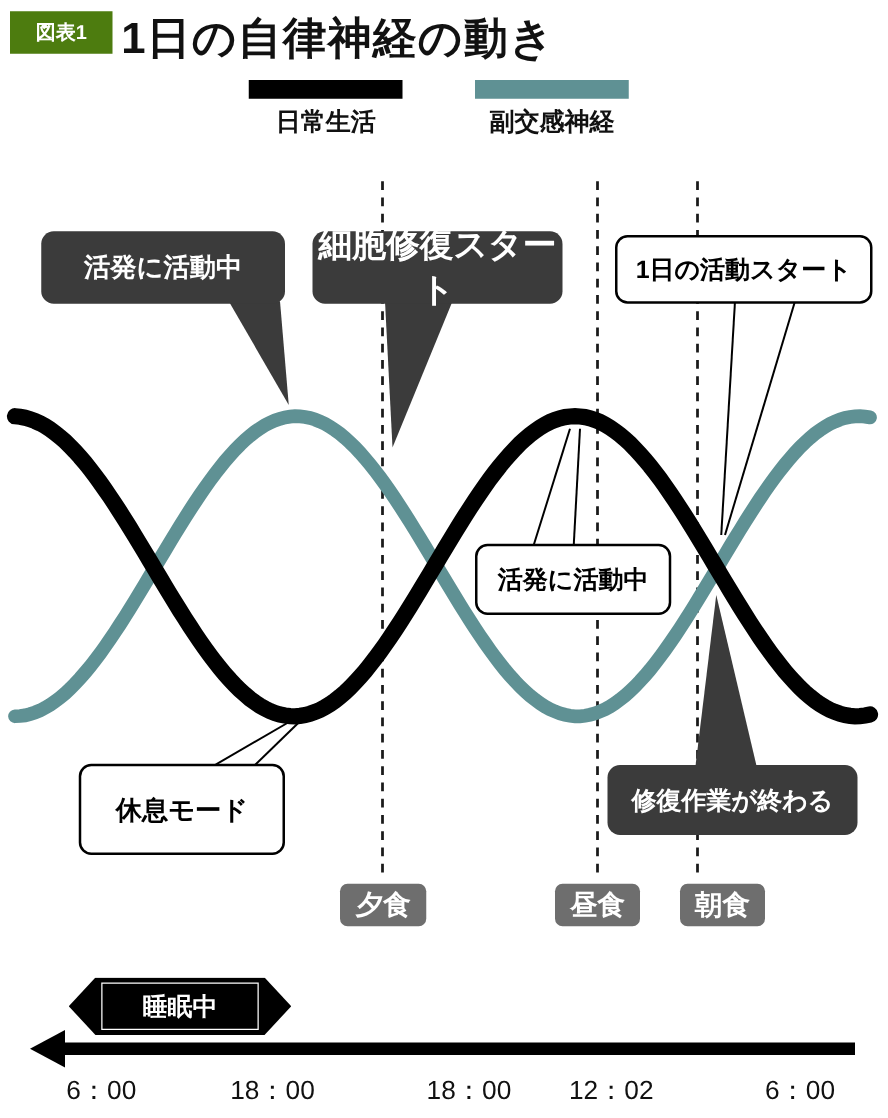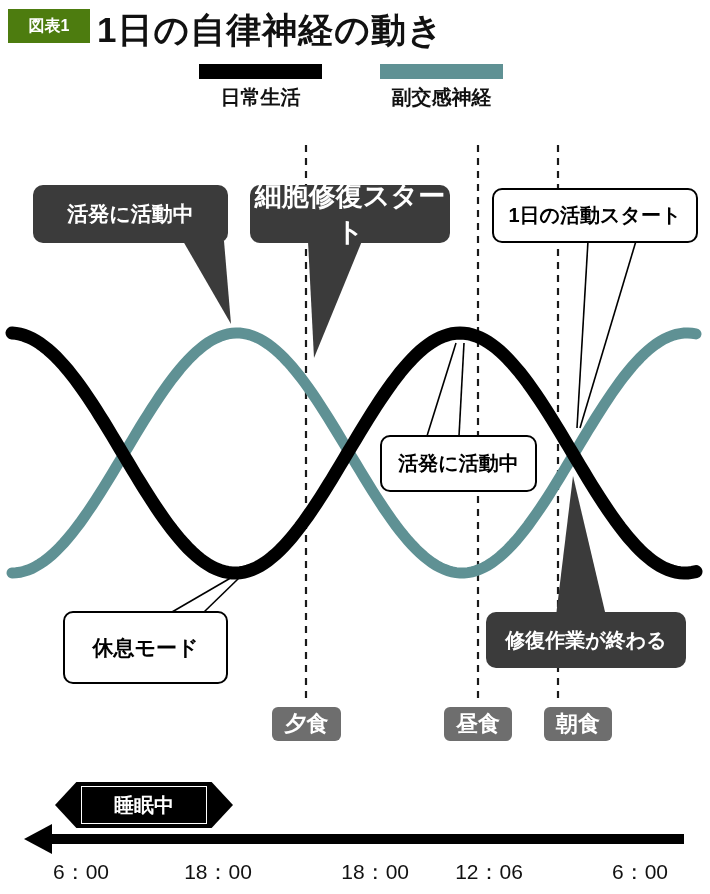--- a/index.html
+++ b/index.html
@@ -94,16 +94,16 @@
   <div class="abs badge b3">朝食</div>
 
   <div class="abs hex h1">
     <span class="inner-frame"></span>
     <span class="hex-label">睡眠中</span>
   </div>
 
   <div class="abs time-label" style="left:26px;">6：00</div>
   <div class="abs time-label" style="left:163px;">18：00</div>
   <div class="abs time-label" style="left:299px;text-align:right;">18：00</div>
-  <div class="abs time-label" style="left:434px;">12：06</div>
+  <div class="abs time-label" style="left:434px;">12：02</div>
   <div class="abs time-label" style="left:585px;">6：00</div>
 
 </div>
 
 </body></html>

